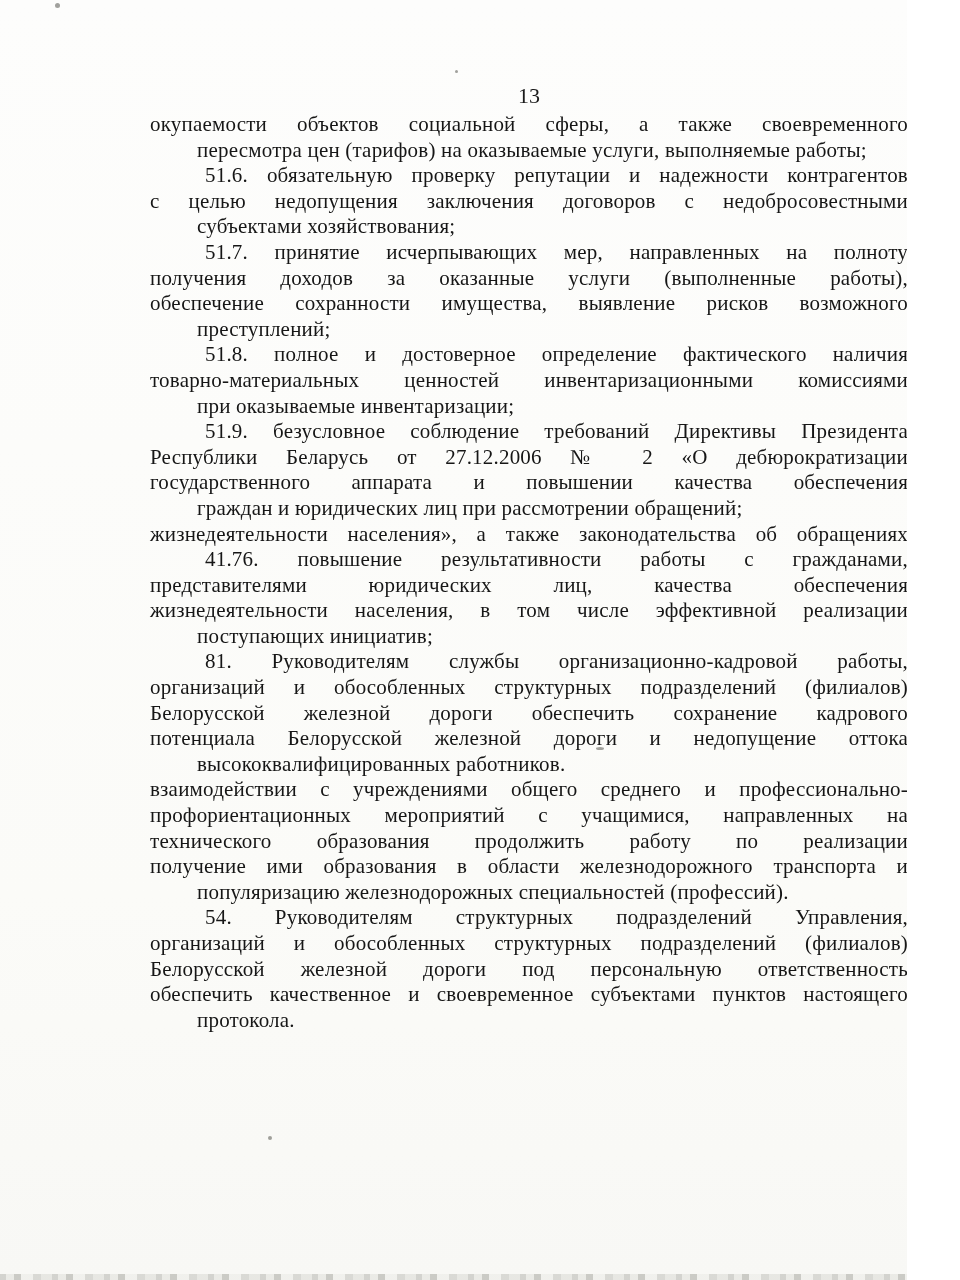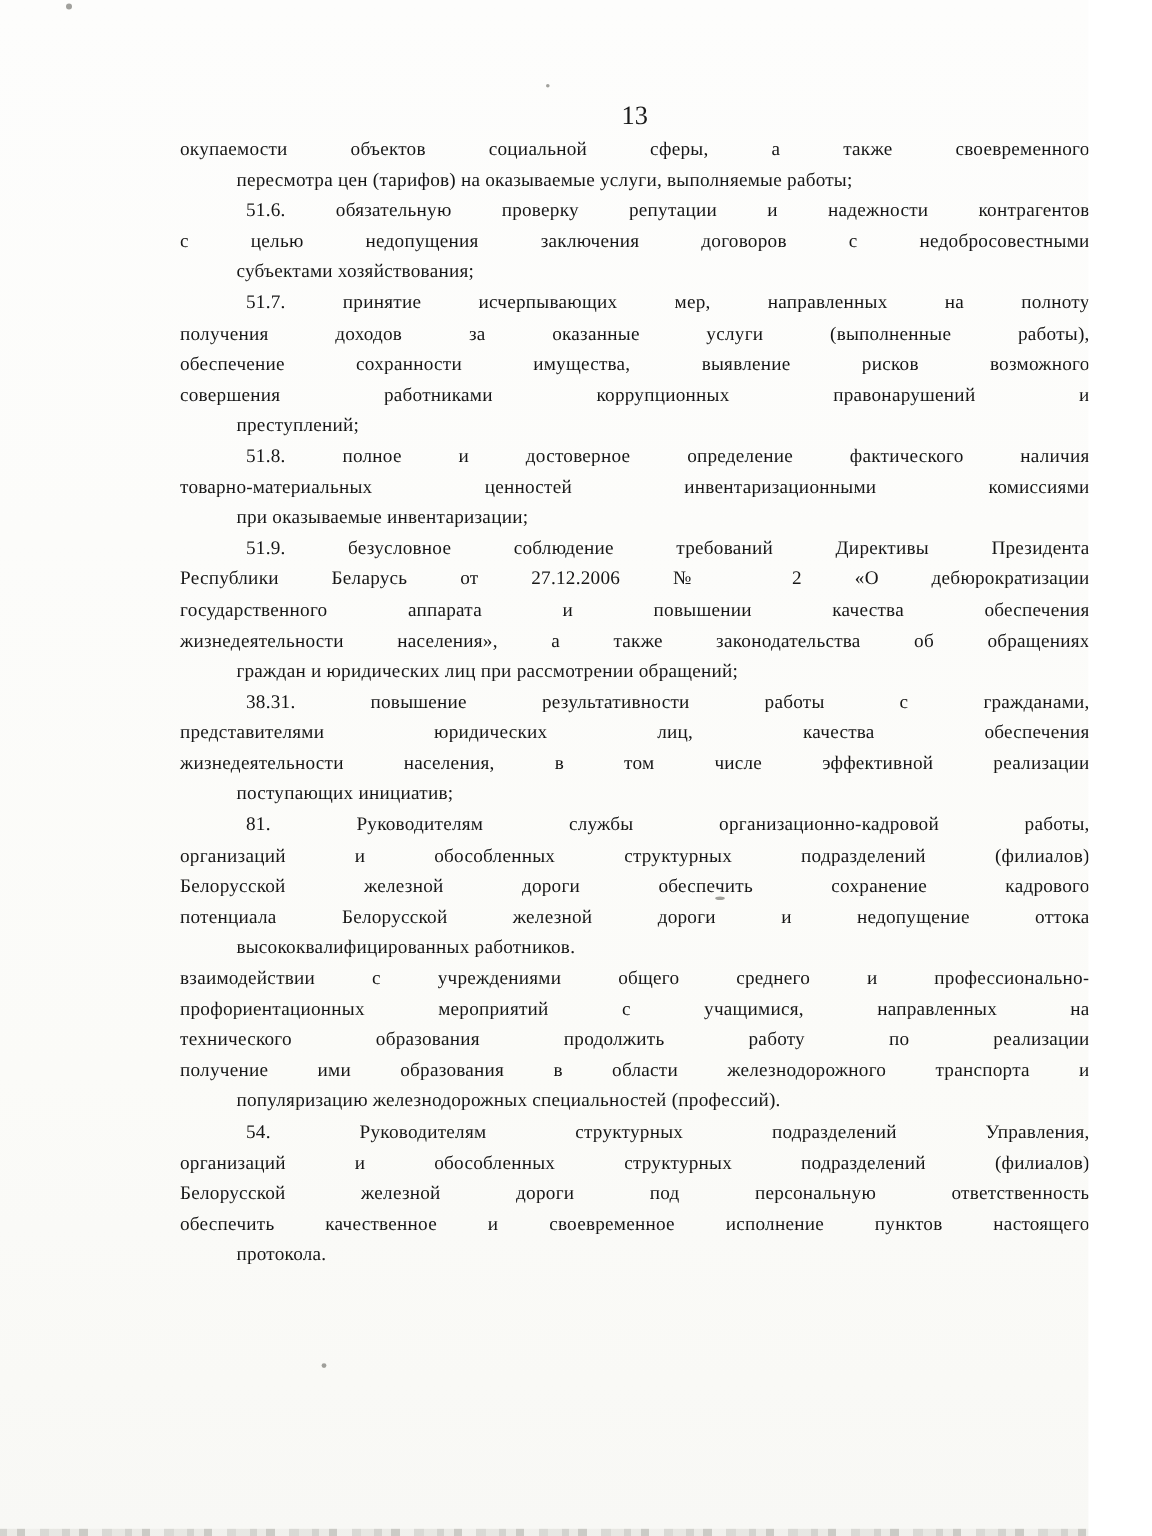--- a/index.html
+++ b/index.html
@@ -26,21 +26,21 @@
     text-align: center;
     font-size: 22px;
     line-height: 24px;
     color: #1a1a1a;
   }
   .text-block {
     position: absolute;
     top: 112px;
     left: 150px;
     width: 758px;
-    font-size: 16px;
+    font-size: 21px;
     line-height: 25.6px;
     letter-spacing: 0.2px;
   }
   .para { margin: 0; padding: 0; }
   .line {
     text-align: justify;
     text-align-last: justify;
     white-space: normal;
   }
   .line.last { text-align-last: left; margin-left: 47px; }
@@ -78,37 +78,36 @@
       </div>
       <div class="para">
         <div class="line indent">51.6. обязательную проверку репутации и надежности контрагентов</div>
         <div class="line">с целью недопущения заключения договоров с недобросовестными</div>
         <div class="line last">субъектами хозяйствования;</div>
       </div>
       <div class="para">
         <div class="line indent">51.7. принятие исчерпывающих мер, направленных на полноту</div>
         <div class="line">получения доходов за оказанные услуги (выполненные работы),</div>
         <div class="line">обеспечение сохранности имущества, выявление рисков возможного</div>
-        <div class="line">совершения работниками коррупционных правонарушений и</div>
         <div class="line last">преступлений;</div>
       </div>
       <div class="para">
         <div class="line indent">51.8. полное и достоверное определение фактического наличия</div>
         <div class="line">товарно-материальных ценностей инвентаризационными комиссиями</div>
         <div class="line last">при оказываемые инвентаризации;</div>
       </div>
       <div class="para">
         <div class="line indent">51.9. безусловное соблюдение требований Директивы Президента</div>
         <div class="line">Республики Беларусь от 27.12.2006 № 2 «О дебюрократизации</div>
         <div class="line">государственного аппарата и повышении качества обеспечения</div>
+        <div class="line last">граждан и юридических лиц при рассмотрении обращений;</div>
         <div class="line">жизнедеятельности населения», а также законодательства об обращениях</div>
-        <div class="line last">граждан и юридических лиц при рассмотрении обращений;</div>
       </div>
       <div class="para">
-        <div class="line indent">38.31. повышение результативности работы с гражданами,</div>
+        <div class="line indent">41.76. повышение результативности работы с гражданами,</div>
         <div class="line">представителями юридических лиц, качества обеспечения</div>
         <div class="line">жизнедеятельности населения, в том числе эффективной реализации</div>
         <div class="line last">поступающих инициатив;</div>
       </div>
       <div class="para">
         <div class="line indent">81. Руководителям службы организационно-кадровой работы,</div>
         <div class="line">организаций и обособленных структурных подразделений (филиалов)</div>
         <div class="line">Белорусской железной дороги обеспечить сохранение кадрового</div>
         <div class="line">потенциала Белорусской железной дороги и недопущение оттока</div>
         <div class="line last">высококвалифицированных работников.</div>
@@ -117,21 +116,21 @@
         <div class="line">взаимодействии с учреждениями общего среднего и профессионально-</div>
         <div class="line">профориентационных мероприятий с учащимися, направленных на</div>
         <div class="line">технического образования продолжить работу по реализации</div>
         <div class="line">получение ими образования в области железнодорожного транспорта и</div>
         <div class="line last">популяризацию железнодорожных специальностей (профессий).</div>
       </div>
       <div class="para">
         <div class="line indent">54. Руководителям структурных подразделений Управления,</div>
         <div class="line">организаций и обособленных структурных подразделений (филиалов)</div>
         <div class="line">Белорусской железной дороги под персональную ответственность</div>
-        <div class="line">обеспечить качественное и своевременное исполнение пунктов настоящего</div>
+        <div class="line">обеспечить качественное и своевременное субъектами пунктов настоящего</div>
         <div class="line last">протокола.</div>
       </div>
     </div>
 
   <div class="bottom-edge"></div>
 
 <div class="scan-artifact" style="left: 55px; top: 3px; width: 5px; height: 5px;"></div>
     <div class="scan-artifact" style="left: 455px; top: 70px; width: 3px; height: 3px;"></div>
     <div class="scan-artifact" style="left: 596px; top: 747px; width: 8px; height: 3px;"></div>
     <div class="scan-artifact" style="left: 268px; top: 1136px; width: 4px; height: 4px;"></div>

